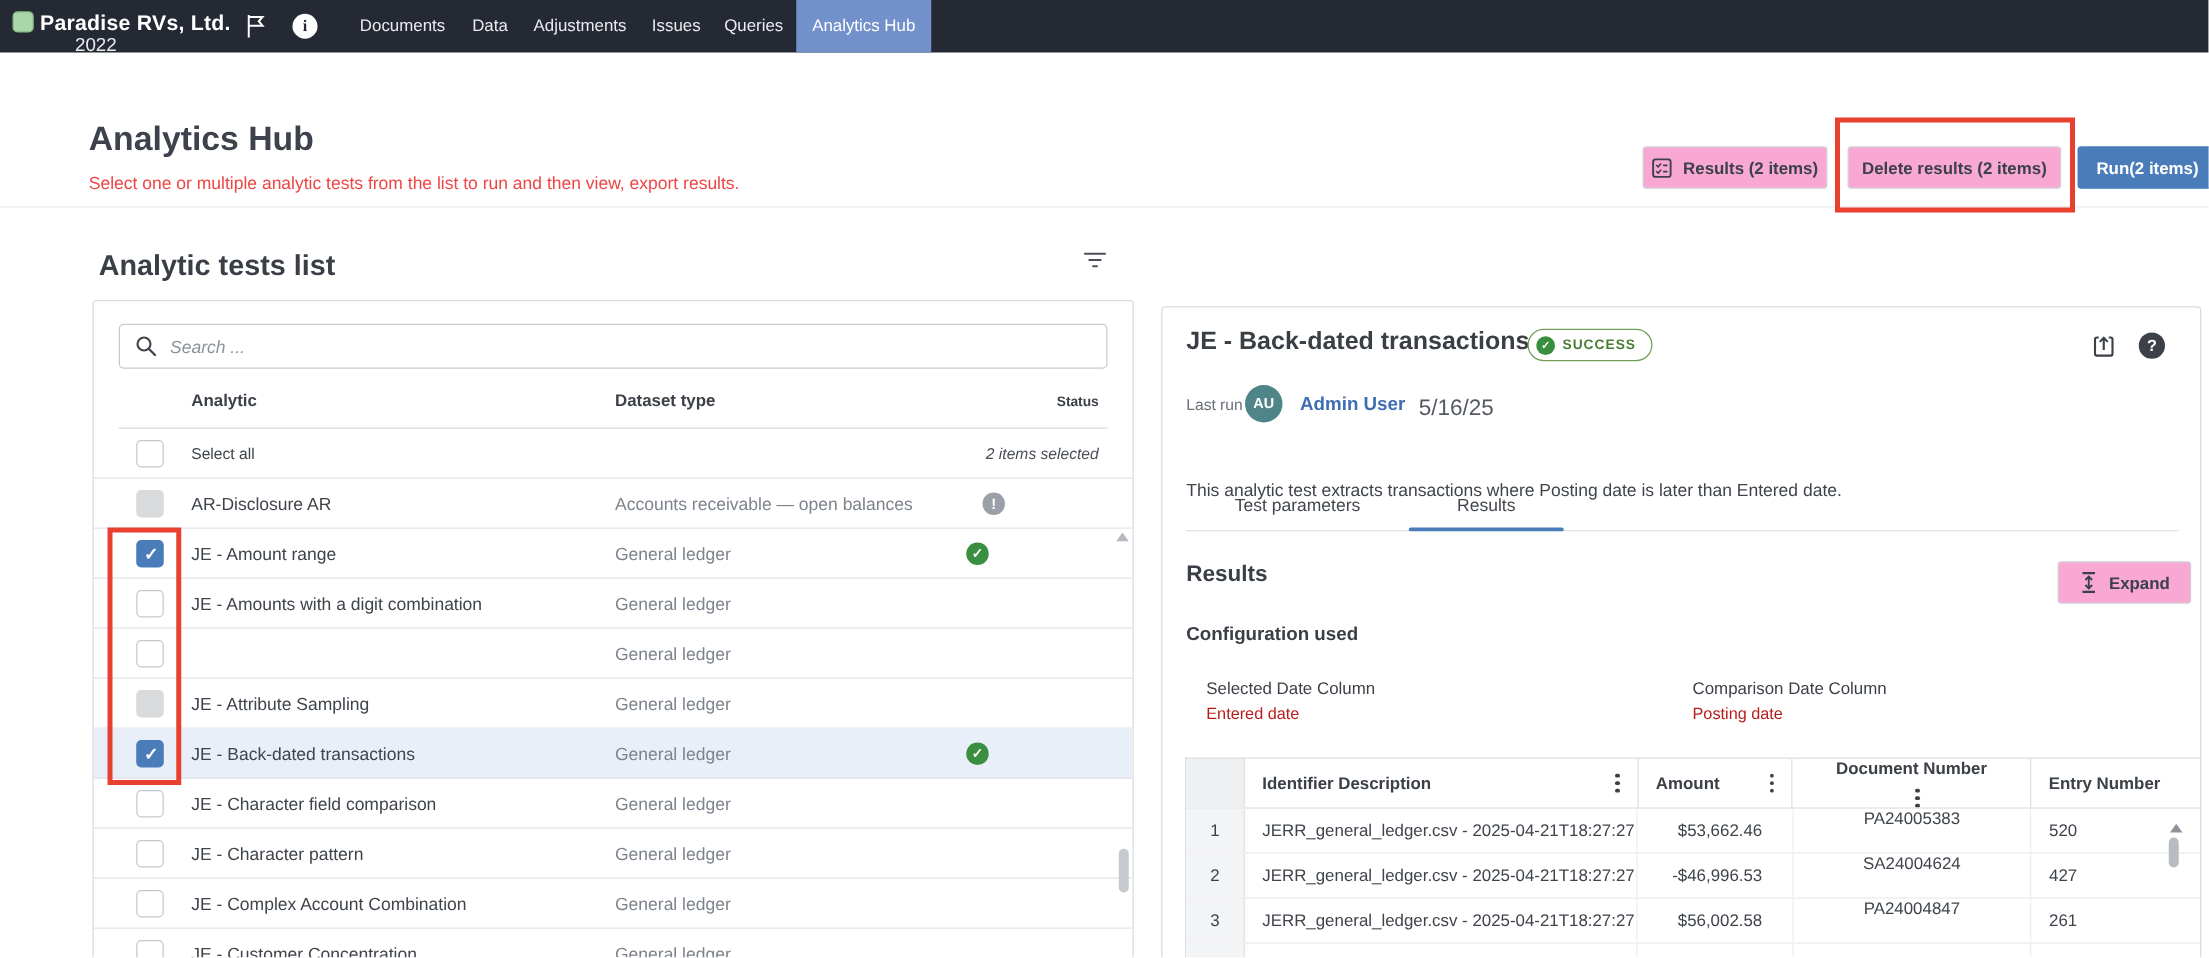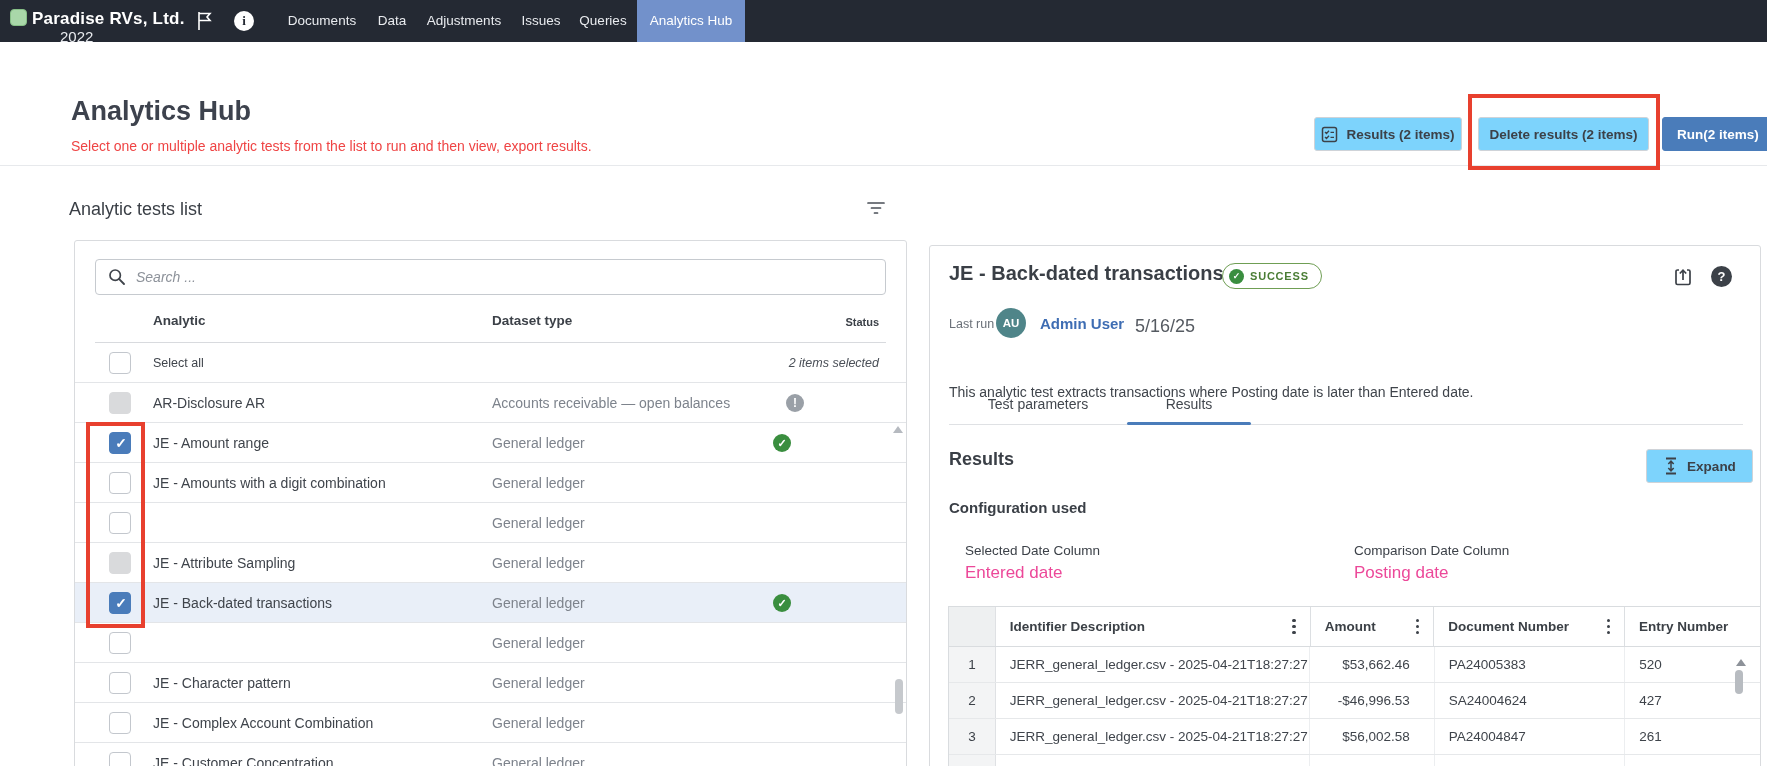--- a/index.html
+++ b/index.html
@@ -14,29 +14,29 @@
   .company { position:absolute; left:32px; top:9px; font-size:17px; font-weight:700; color:#fff; letter-spacing:.2px; }
   .year { position:absolute; left:60px; top:28px; width:46px; text-align:left; font-size:15px; color:#e8eaee; }
   .flag-ic { position:absolute; left:196px; top:11px; }
   .info-ic { position:absolute; left:234px; top:11px; width:20px; height:20px; border-radius:50%; background:#fff; color:#242933; font-size:13px; font-weight:700; text-align:center; line-height:20px; font-family:"Liberation Serif", serif; }
   .nav-item { position:absolute; top:0; height:42px; line-height:42px; color:#e9ebef; font-size:13.5px; text-align:center; cursor:pointer; }
   .nav-item.active { background:#7291cb; color:#fff; }
   
   .page-title { position:absolute; left:71px; top:96px; font-size:27px; font-weight:700; color:#3d424d; }
   .page-sub { position:absolute; left:71px; top:138px; font-size:14px; color:#ef4444; }
   .hdr-divider { position:absolute; left:0; top:165px; width:1767px; height:1px; background:#e7e9ec; }
-  .btn { position:absolute; height:34px; border:1px solid #cfd3d8; border-radius:3px; background:#7dd3fc; font-size:13.5px; font-weight:700; color:#3c4148; display:flex; align-items:center; justify-content:center; gap:8px; cursor:pointer; }
+  .btn { position:absolute; height:34px; border:1px solid #cfd3d8; border-radius:3px; background:#f9a8d4; font-size:13.5px; font-weight:700; color:#3c4148; display:flex; align-items:center; justify-content:center; gap:8px; cursor:pointer; }
   .btn-results { left:1314px; top:117px; width:148px; }
   .btn-delete { left:1478px; top:117px; width:171px; }
   .btn-run { left:1662px; top:117px; width:112px; background:#4a7cba; border-color:#4a7cba; color:#fff; }
   .annot { position:absolute; border:4px solid #e8402e; background:transparent; z-index:40; pointer-events:none; }
   .annot-delete { left:1468px; top:94px; width:192px; height:76px; }
   .annot-checks { left:86px; top:422px; width:59px; height:206px; }
   
-  .list-heading { position:absolute; left:69px; top:199px; font-size:18px; font-weight:400; color:#3a3f46; }
+  .list-heading { position:absolute; left:79px; top:199px; font-size:23px; font-weight:700; color:#3a3f46; }
   .filter-ic { position:absolute; left:866px; top:200px; cursor:pointer; }
   .card { position:absolute; background:#fff; border:1px solid #d9dbde; border-radius:3px; overflow:hidden; }
   .card-left { left:74px; top:240px; width:833px; height:560px; }
   .card-right { left:929px; top:245px; width:832px; height:555px; }
   
   .search-wrap { margin:18px 20px 0 20px; height:36px; border:1px solid #c6cacf; border-radius:4px; display:flex; align-items:center; padding:0 12px; gap:10px; }
   .search-input { border:none; outline:none; flex:1; font-size:14px; font-style:italic; color:#3f444b; font-family:"Liberation Sans", sans-serif; }
   .search-input::placeholder { color:#8d929a; font-style:italic; }
   .lheader { position:relative; height:48px; border-bottom:1px solid #d8dade; margin:0 20px; }
   .lheader .h-analytic { position:absolute; left:58px; bottom:14px; font-size:13.5px; font-weight:700; color:#3c4148; }
@@ -70,34 +70,34 @@
   .d-desc { position:absolute; left:19px; top:138px; font-size:14px; color:#3f444b; }
   .tabs-line { position:absolute; left:19px; top:178px; width:794px; height:1px; background:#dfe1e4; }
   .tab { position:absolute; top:150px; height:28px; text-align:center; font-size:14px; color:#42474e; cursor:pointer; }
   .tab-1 { left:19px; width:178px; }
   .tab-2 { left:197px; width:124px; }
   .tab-underline { position:absolute; left:197px; top:176px; width:124px; height:3px; background:#4a7cba; border-radius:2px; }
   .res-heading { position:absolute; left:19px; top:203px; font-size:18px; font-weight:700; color:#3a3f46; }
   .btn-expand { left:716px; top:203px; width:107px; position:absolute; }
   .cfg-heading { position:absolute; left:19px; top:253px; font-size:15px; font-weight:700; color:#3a3f46; }
   .cfg-label { position:absolute; top:297px; font-size:13.5px; color:#3c4148; }
-  .cfg-value { position:absolute; top:317px; font-size:17px; color:#ec4899; }
+  .cfg-value { position:absolute; top:317px; font-size:13px; color:#b91c1c; }
   .cfg-1 { left:35px; } .cfg-2 { left:424px; }
   
   .grid { position:absolute; left:18px; top:360px; width:814px; height:200px; border:1px solid #d9dcdf; border-right:none; overflow:hidden; }
   .g-hrow { display:flex; height:40px; border-bottom:1px solid #d9dcdf; background:#fff; }
   .g-row { display:flex; height:36px; border-bottom:1px solid #e6e8ea; background:#fff; }
   .g-cell { position:relative; display:flex; align-items:center; padding:0 14px; font-size:13.5px; color:#3f444b; white-space:nowrap; overflow:hidden; }
   .g-hcell { font-weight:700; color:#3b4046; justify-content:space-between; border-right:1px solid #dcdfe2; }
   .c-num { width:49px; justify-content:center; background:#f3f4f5; border-right:1px solid #dfe1e4; color:#3c4148; }
   .g-hrow .c-num { background:#eef0f1; }
   .c-ident { width:349px; }
   .c-amt { width:135px; }
   .g-row .c-amt { justify-content:flex-end; padding-right:24px; }
-  .c-doc { width:210px; }
+  .c-doc { width:210px;flex-direction:column; }
   .c-entry { width:150px; border-right:none !important; }
   .g-row .g-cell:not(.c-num) { border-right:1px solid #eceef0; }
   .kebab { display:inline-flex; flex-direction:column; gap:2.5px; margin-left:10px; cursor:pointer; }
   .kebab i { width:3.5px; height:3.5px; border-radius:50%; background:#3c4148; display:block; }
   .gscroll-arrow { position:absolute; left:787px; top:52px; width:0; height:0; border-left:5px solid transparent; border-right:5px solid transparent; border-bottom:7px solid #8d9299; }
   .gscroll-thumb { position:absolute; left:786px; top:63px; width:8px; height:24px; border-radius:4px; background:#b8bcc1; }
   svg { display:block; }
 </style>
 </head>
 <body>
@@ -208,20 +208,21 @@
 
     <div class="trow hl">
       <span class="cb checked"></span>
       <span class="t-name">JE - Back-dated transactions</span>
       <span class="t-ds">General ledger</span>
       <span class="ok-ic">✓</span>
     </div>
 
     <div class="trow">
       <span class="cb"></span>
+      <span class="t-name">JE - Character field comparison</span>
       <span class="t-ds">General ledger</span>
     </div>
 
     <div class="trow">
       <span class="cb"></span>
       <span class="t-name">JE - Character pattern</span>
       <span class="t-ds">General ledger</span>
     </div>
 
     <div class="trow">

